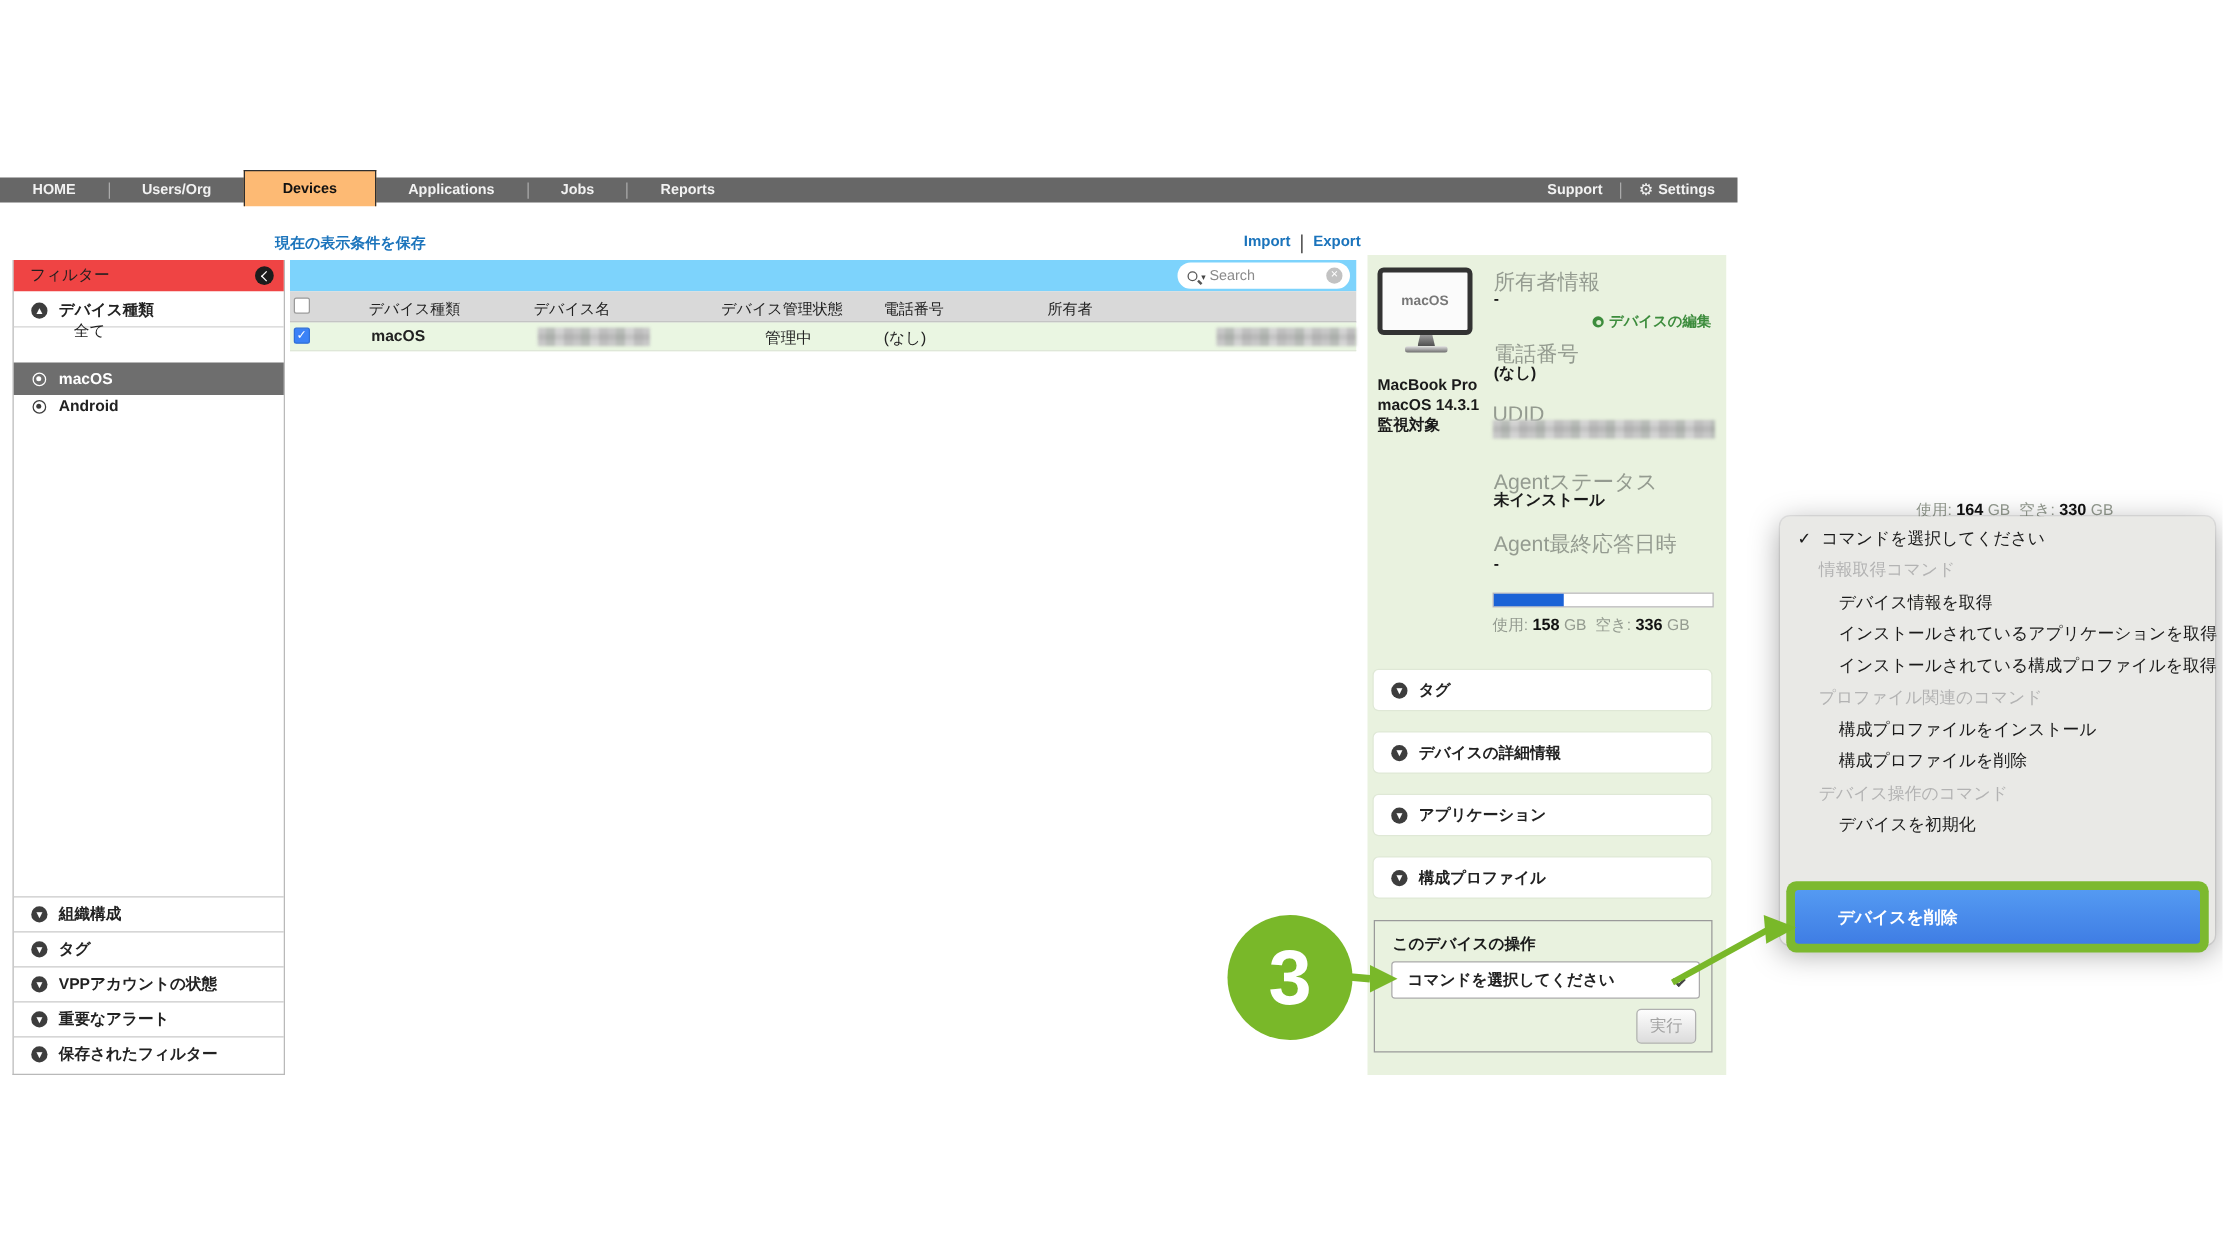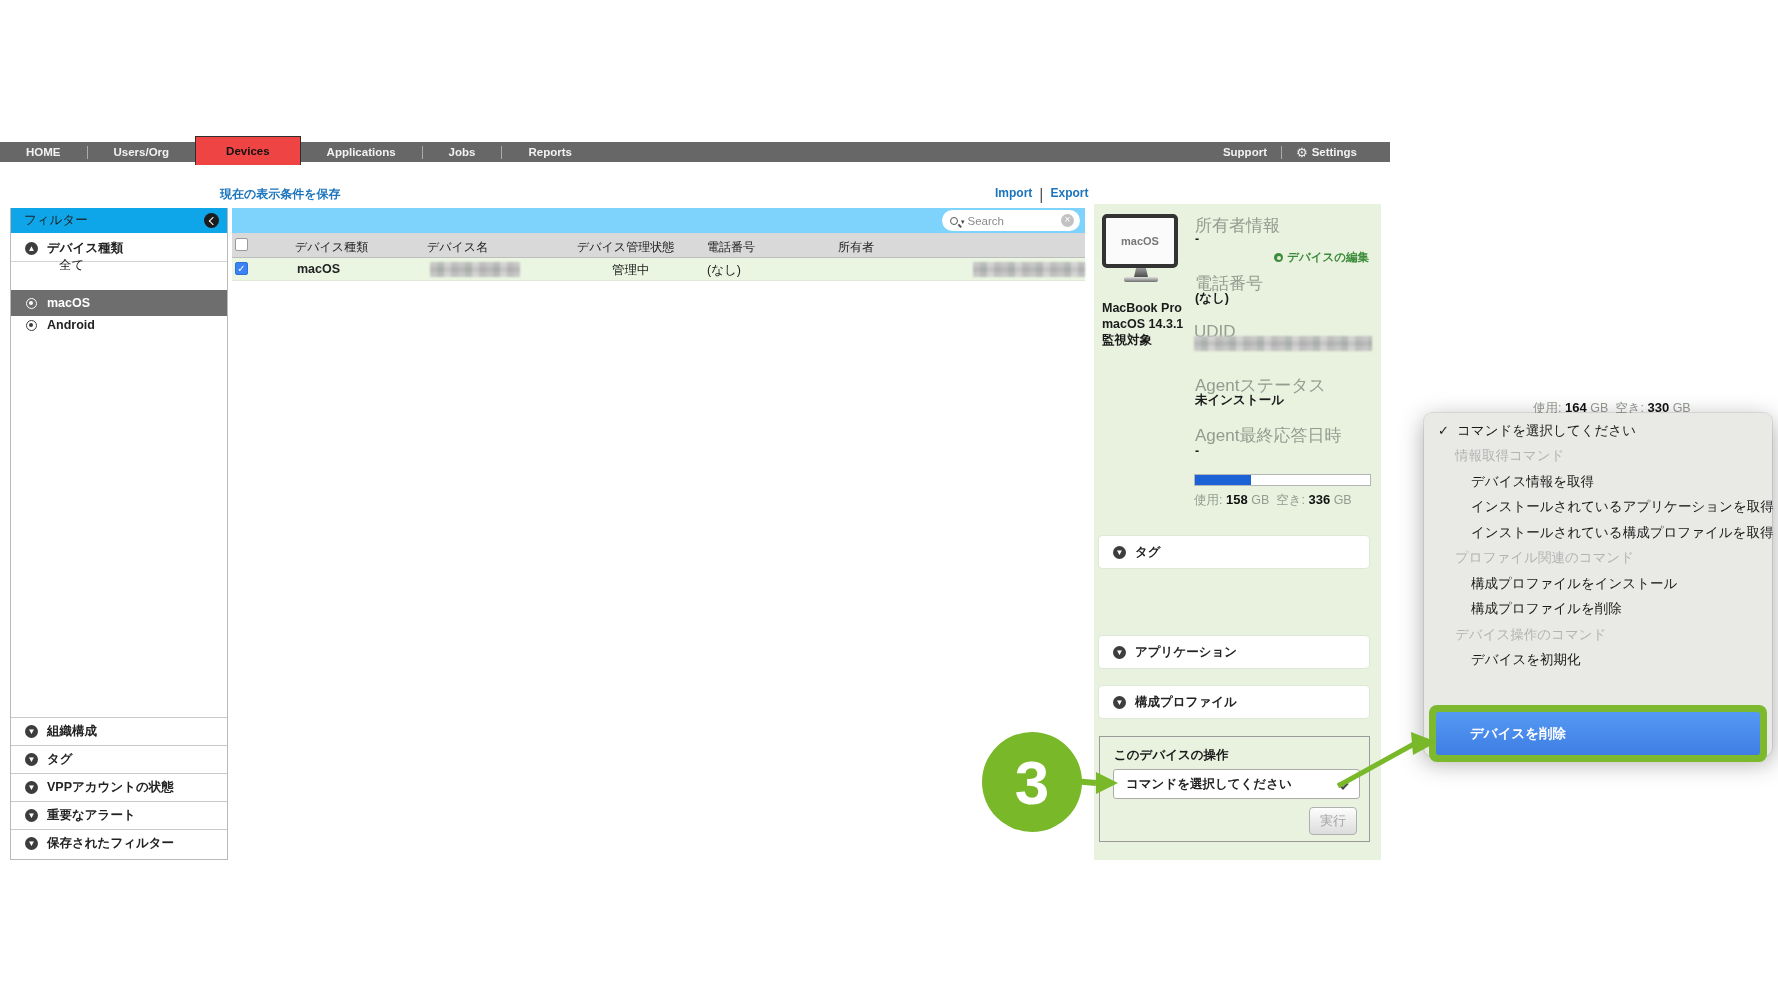--- a/index.html
+++ b/index.html
@@ -4,32 +4,32 @@
 <style>
   * { margin:0; padding:0; box-sizing:border-box; }
   html,body { width:1778px; height:1000px; background:#fff; position:relative; overflow:hidden;
     font-family:"Liberation Sans","DejaVu Sans",sans-serif; }
   .abs { position:absolute; }
   #navbar { position:absolute; left:0; top:142px; width:1390px; height:20px; background:#676767;
     display:flex; align-items:center; color:#f2f2f2; font-size:11.5px; font-weight:bold; }
   .nav-left { display:flex; align-items:center; height:100%; }
   .nav-tab { padding:0 26px; height:100%; display:flex; align-items:center; cursor:pointer; }
   .nav-sep { width:1px; height:13px; background:rgba(255,255,255,.45); }
-  .nav-tab.active { background:#ef4444; color:#111; border:1px solid #2e2e2e; border-bottom:none;
+  .nav-tab.active { background:#fdba74; color:#111; border:1px solid #2e2e2e; border-bottom:none;
     height:29px; margin-top:-3px; padding:0 30px; align-items:center; }
-  .nav-right { margin-left:auto; display:flex; align-items:center; gap:14px; padding-right:33px; }
+  .nav-right { margin-left:auto; display:flex; align-items:center; gap:14px; padding-right:18px; }
   .gear { font-weight:normal; font-size:13px; margin-right:4px; }
 
   
   .link-blue { color:#1b74bc; font-size:12px; font-weight:bold; cursor:pointer; }
   .io-sep { color:#555; font-weight:normal; padding:0 7px; }
 
   
   .sidebar { left:10px; top:208px; width:218px; height:652px; border:1px solid #b9b9b9; border-top:none; background:#fff; }
-  .sb-header { position:absolute; left:0; top:0; width:100%; height:25px; background:#0ea5e9;
+  .sb-header { position:absolute; left:0; top:0; width:100%; height:25px; background:#ef4444;
     display:flex; align-items:center; padding-left:13px; font-size:12.5px; color:#1f1f1f; }
   .collapse-circle { position:absolute; right:8px; top:5px; width:15px; height:15px; background:#1c1c1c;
     border-radius:50%; }
   .collapse-circle::before { content:""; position:absolute; left:6px; top:4.5px; width:5px; height:5px;
     border-left:1.8px solid #fff; border-bottom:1.8px solid #fff; transform:rotate(45deg); }
   .sb-row { position:absolute; left:0; width:100%; height:26px; display:flex; align-items:center;
     font-size:12.5px; font-weight:bold; color:#222; cursor:pointer; }
   .circ-ico { width:13px; height:13px; border-radius:50%; background:#3d3d3d; margin:0 9px 0 14px;
     position:relative; flex:0 0 13px; }
   .circ-ico::before { position:absolute; width:100%; text-align:center; color:#fff; font-size:8px; line-height:13px; }
@@ -266,20 +266,24 @@
     <span>GB</span>&nbsp;
     <span>空き:</span>
     <b>336</b>
     <span>GB</span>
   </div>
 
   <div class="p-section" style="top:332px;">
     <span class="circ-ico circ-down"></span>
     <span>タグ</span>
   </div>
+  <div class="p-section" style="top:382px;">
+    <span class="circ-ico circ-down"></span>
+    <span>デバイスの詳細情報</span>
+  </div>
   <div class="p-section" style="top:432px;">
     <span class="circ-ico circ-down"></span>
     <span>アプリケーション</span>
   </div>
   <div class="p-section" style="top:482px;">
     <span class="circ-ico circ-down"></span>
     <span>構成プロファイル</span>
   </div>
 
   <div class="ops-box">

